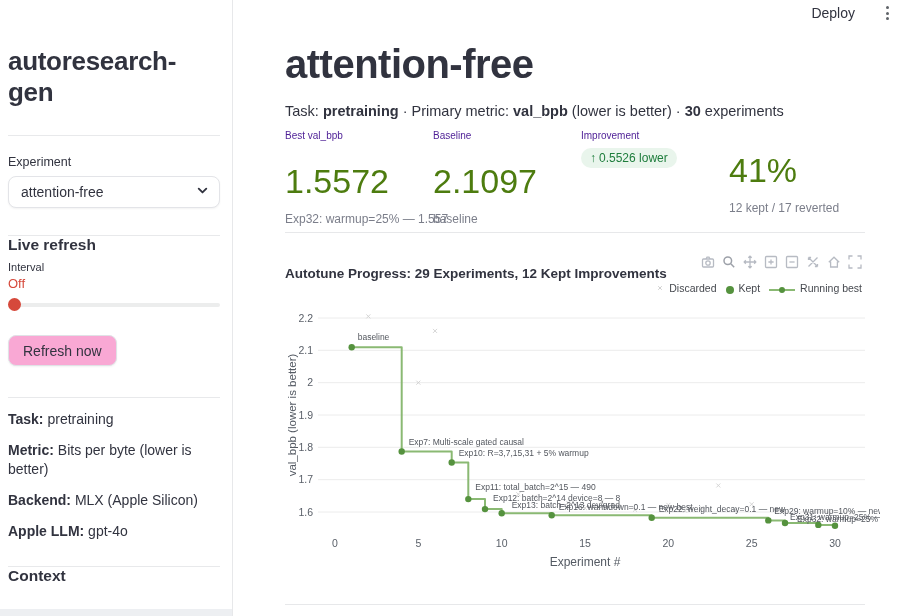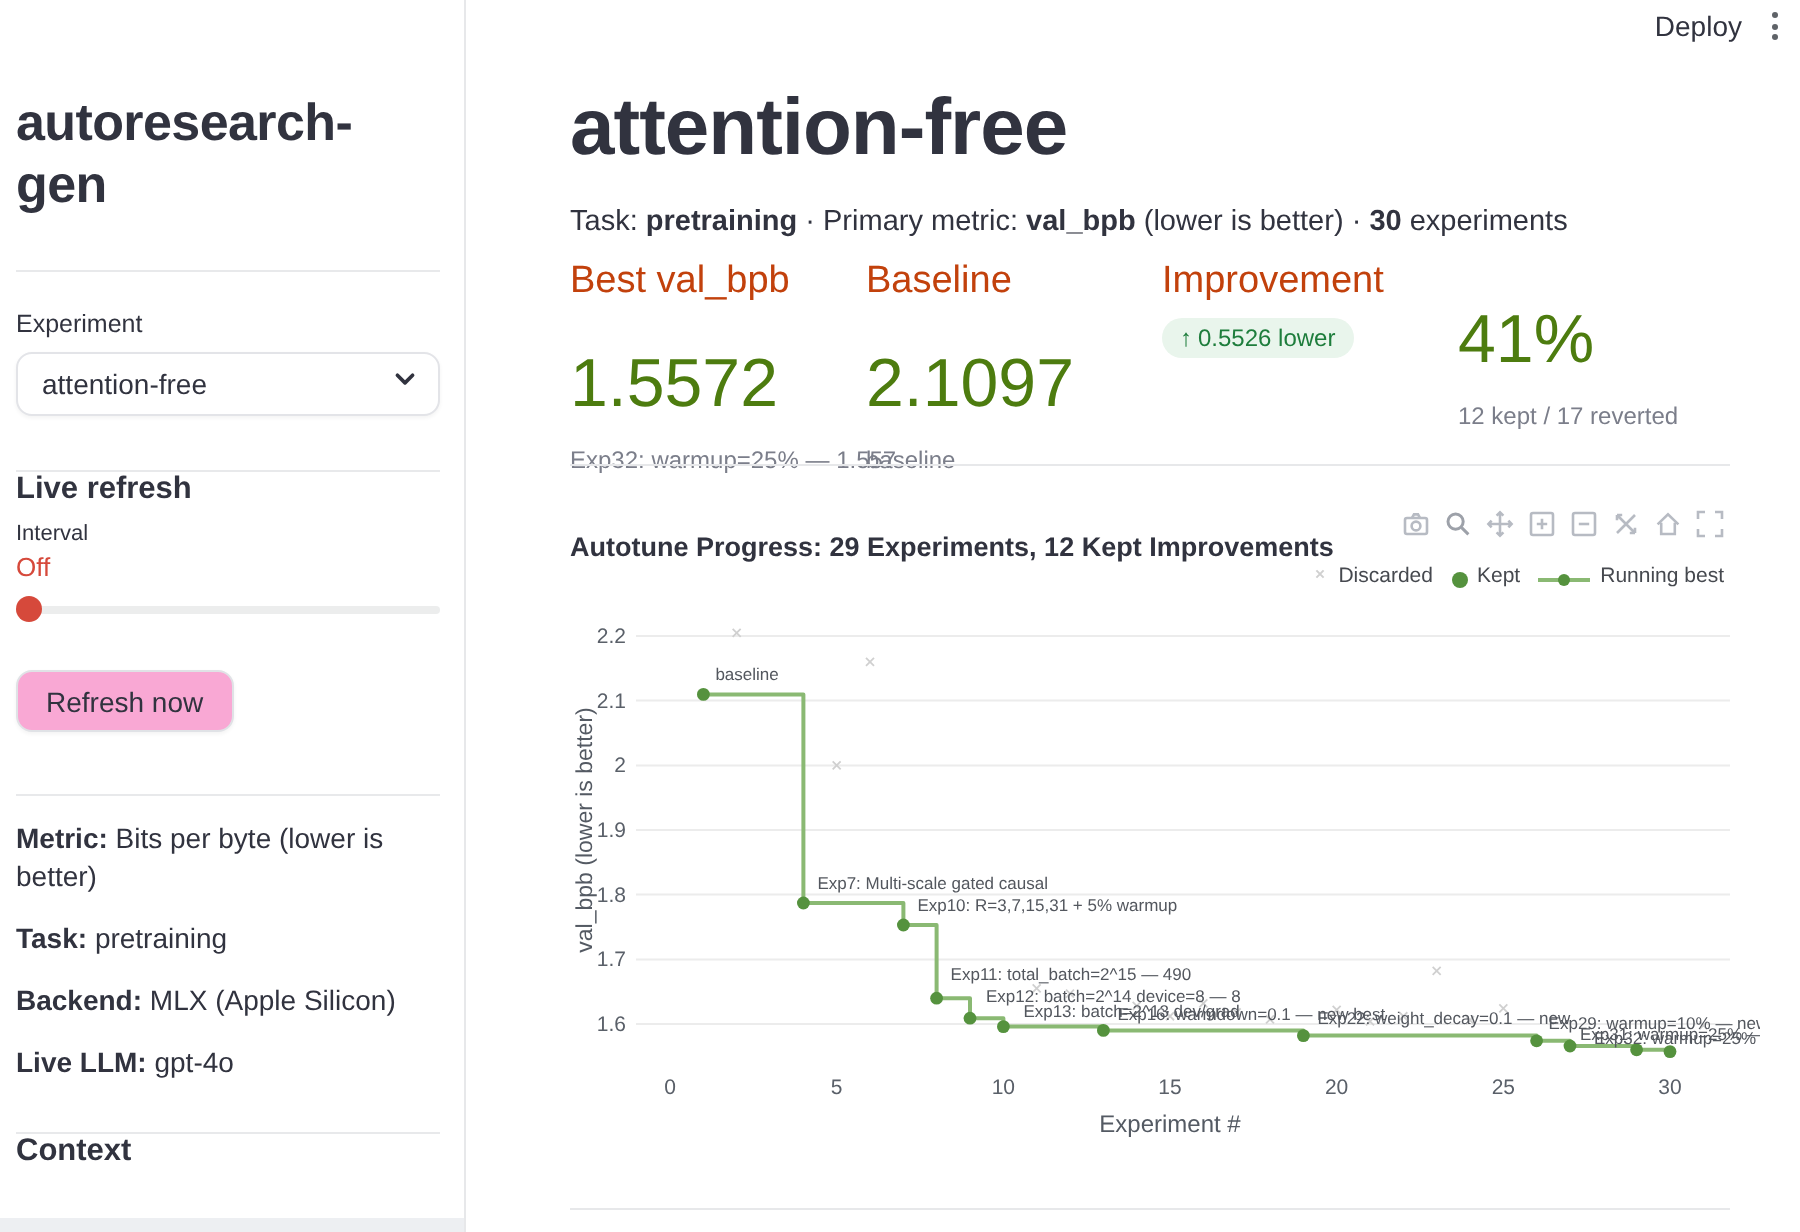--- a/index.html
+++ b/index.html
@@ -21,30 +21,30 @@
   .slider-track{position:absolute;left:0;right:0;top:5px;height:4px;border-radius:2px;background:#eceded}
   .slider-thumb{position:absolute;left:0;top:0;width:13px;height:13px;border-radius:50%;background:#d6493b}
   .refresh-btn{margin-top:24px;height:31px;padding:0 14px;font-size:14px;color:#31333f;background:#f9a8d4;border:1px solid #e0e2e6;border-radius:8px;box-shadow:0 1px 2px rgba(0,0,0,.05);font-family:inherit;cursor:pointer}
   .details{margin-top:6px}
   .detail-row{margin-top:12px;font-size:14px;line-height:1.35}
   .detail-row .lbl{font-weight:700}
   .sidebar-bottom{position:absolute;left:0;bottom:0;width:232px;height:7px;background:#edeff2}
 
   
   .main{position:absolute;left:234px;top:0;width:666px;height:616px}
-  .topbar{position:absolute;top:3px;right:8px;display:flex;align-items:center;gap:12px}
+  .topbar{position:absolute;top:3px;right:8px;display:flex;align-items:center;gap:28px}
   .deploy{font-size:14px;color:#31333f;cursor:pointer}
   .kebab{display:flex;flex-direction:column;gap:2.5px;padding:3px;cursor:pointer}
   .kebab i{width:3px;height:3px;border-radius:50%;background:#5f6368}
   .page-title{position:absolute;left:51px;top:42px;font-size:40px;font-weight:700;letter-spacing:-.5px}
   .subtitle{position:absolute;left:51px;top:103px;font-size:14.5px;color:#31333f}
   .subtitle .b{font-weight:700}
 
   .metrics{position:absolute;left:51px;top:130px;display:grid;grid-template-columns:repeat(4,148px)}
-  .m-label{font-size:19px;color:#c2410c}
+  .m-label{font-size:10px;color:#4c1d95}
   .m-value{margin-top:21px;font-size:34px;font-weight:400;color:#4d7c0f}
   .m-caption{margin-top:11px;font-size:12px;color:#7b7e8a;white-space:nowrap}
   .m-delta{display:inline-flex;align-items:center;gap:3px;margin-top:7px;background:#e9f5ec;color:#1e7d3c;font-size:12px;border-radius:14px;padding:3px 9px}
 
   .main-hr{position:absolute;left:51px;right:35px;border:0;border-top:1px solid #e7e8ea}
   .hr-top{top:232px}.hr-bottom{top:604px}
 
   .modebar{position:absolute;top:255px;right:38px;display:flex;gap:7px}
   .modebar span{display:inline-flex;cursor:pointer}
   .chart-title{position:absolute;left:51px;top:266px;font-size:13.5px;font-weight:700;color:#31333f}
@@ -80,24 +80,24 @@
     <label class="interval-label">Interval</label>
     <div class="interval-value">Off</div>
     <div class="slider">
       <div class="slider-track"></div>
       <div class="slider-thumb"></div>
     </div>
     <button class="refresh-btn">Refresh now</button>
     <hr class="hr3">
 
     <div class="details">
+      <div class="detail-row"><span class="lbl">Task:</span> <span>pretraining</span></div>
       <div class="detail-row"><span class="lbl">Metric:</span> <span>Bits per byte (lower is better)</span></div>
-      <div class="detail-row"><span class="lbl">Task:</span> <span>pretraining</span></div>
       <div class="detail-row"><span class="lbl">Backend:</span> <span>MLX (Apple Silicon)</span></div>
-      <div class="detail-row"><span class="lbl">Live LLM:</span> <span>gpt-4o</span></div>
+      <div class="detail-row"><span class="lbl">Apple LLM:</span> <span>gpt-4o</span></div>
     </div>
     <hr class="hr4">
 
     <div class="section-h">Context</div>
     
     <div class="sidebar-bottom"></div>
   </aside>
 
   <main class="main">
     <div class="topbar">

